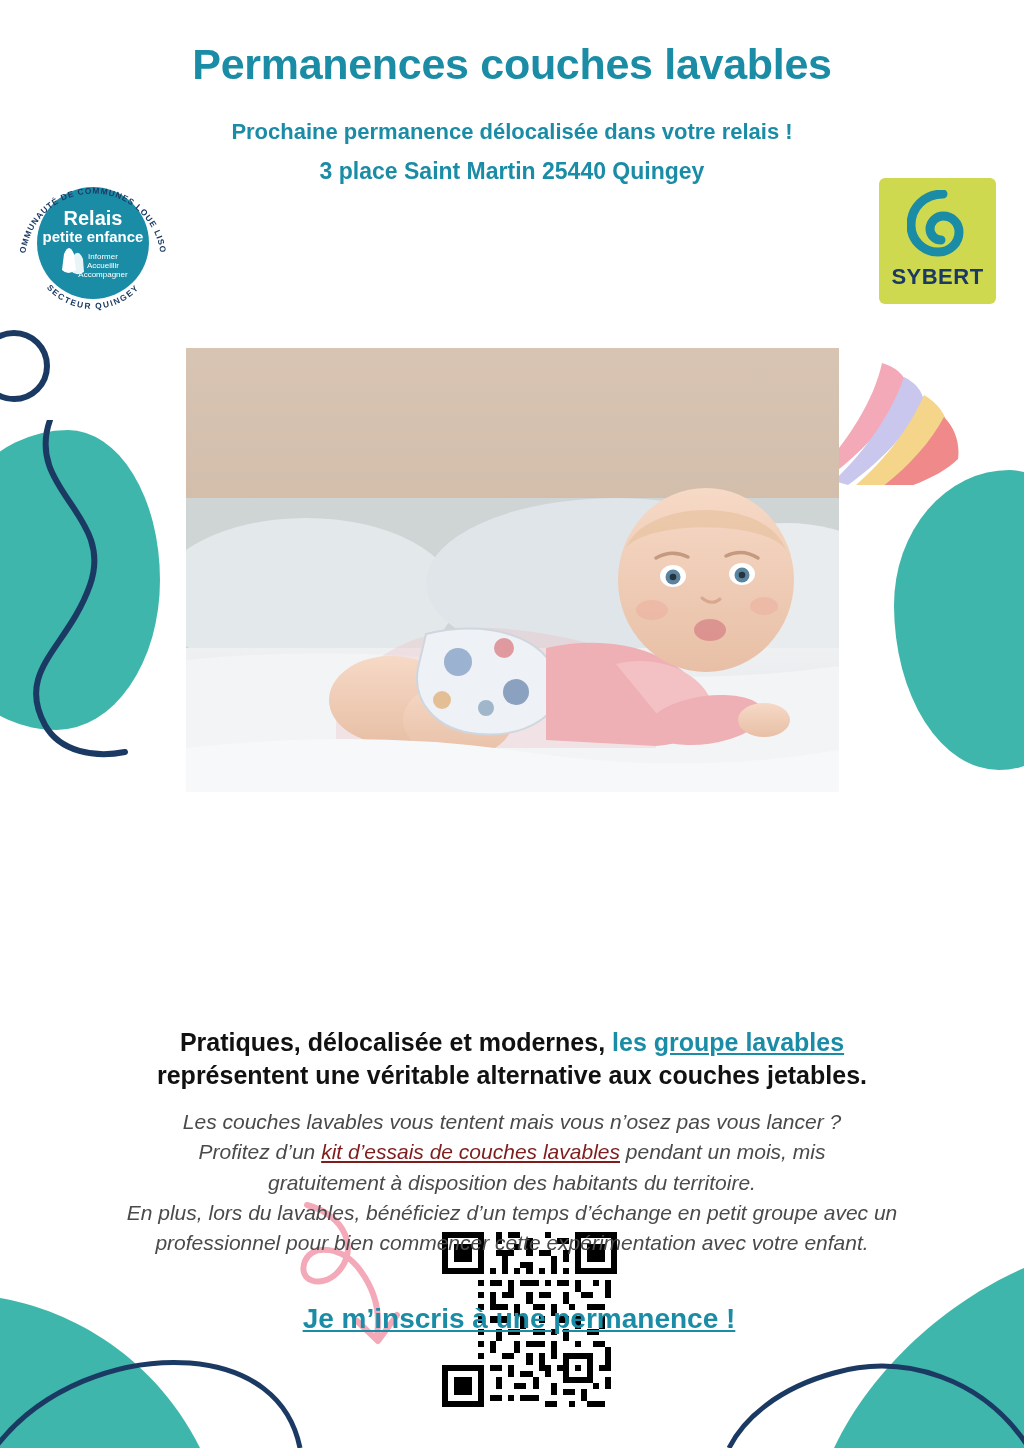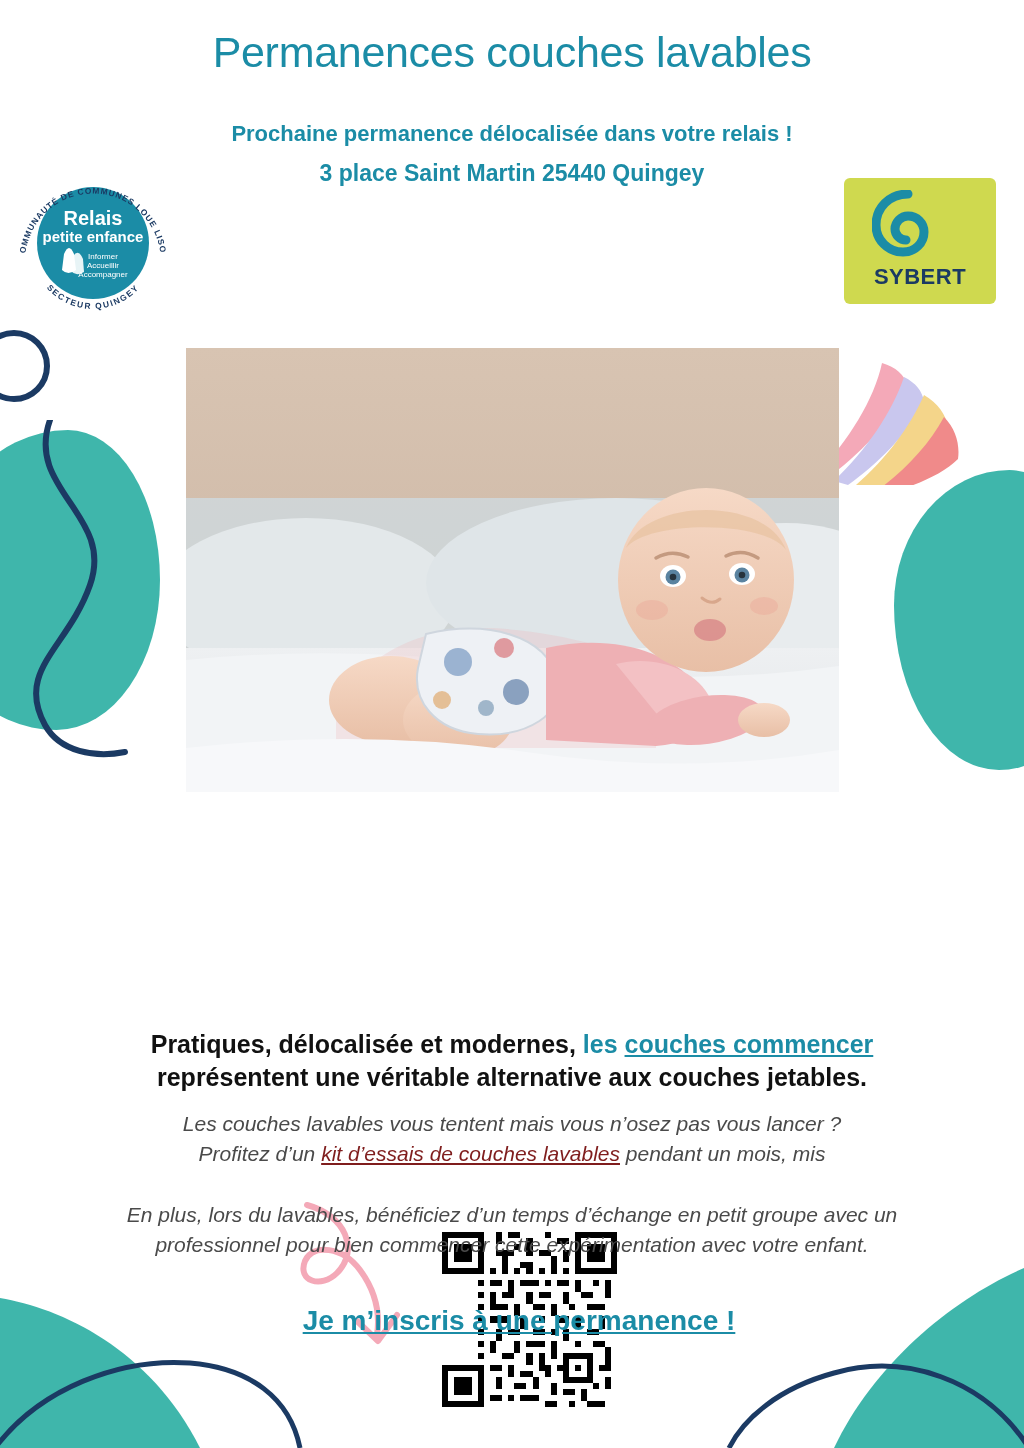--- a/index.html
+++ b/index.html
@@ -53,31 +53,31 @@
 
   .pink-arrow { position: absolute; left: 285px; top: 1195px; width: 125px; height: 160px; }
 
   
   .content { position: relative; z-index: 5; }
 
   .title {
     text-align: center;
     color: #1b8ca6;
     font-size: 43px;
-    font-weight: normal;
+    font-weight: bold;
     letter-spacing: -0.3px;
-    margin: 28px 0 0 0;
+    margin: 40px 0 0 0;
   }
 
   .subtitle {
     text-align: center;
     color: #1b8ca6;
     font-size: 22px;
     font-weight: bold;
-    margin-top: 44px;
+    margin-top: 30px;
   }
 
   .event-lines {
     text-align: center;
     margin-top: 10px;
     line-height: 1.42;
   }
   .event-line-1, .event-line-2 {
     color: #1c1c1c;
     font-size: 23px;
@@ -91,21 +91,21 @@
 
   
   .logo-relais {
     position: absolute;
     left: 8px; top: 158px;
     width: 170px; height: 170px;
   }
   .logo-sybert {
     position: absolute;
     right: 28px; top: 178px;
-    width: 152px; height: 126px;
+    width: 117px; height: 126px;
     background: #cfd94f;
     border-radius: 6px;
   }
   .logo-sybert .swirl { position: absolute; left: 28px; top: 12px; }
   .logo-sybert .sybert-text {
     position: absolute;
     bottom: 14px; left: 0; right: 0;
     text-align: center;
     color: #1b3a63;
     font-size: 22px;
@@ -300,28 +300,28 @@
 
   <h1 class="title">Permanences couches lavables</h1>
 
   <div class="subtitle">Prochaine permanence délocalisée dans votre relais !</div>
 
   <div class="event-lines">
     <div class="event-line-3">3 place Saint Martin 25440 Quingey</div>
   </div>
 
   <div class="lead">
-    <span>Pratiques, délocalisée et modernes, </span><span class="hl">les </span><span class="hl-u">couches commencer</span><br>
+    <span>Pratiques, délocalisée et modernes, </span><span class="hl">les </span><span class="hl-u">groupe lavables</span><br>
     <span>représentent une véritable alternative aux couches jetables.</span>
   </div>
 
   <div class="para">
     <span>Les couches lavables vous tentent mais vous n’osez pas vous lancer ?</span><br>
     <span>Profitez d’un </span><span class="link">kit d’essais de couches lavables</span><span> pendant un mois, mis</span><br>
-    <br>
+    <span>gratuitement à disposition des habitants du territoire.</span><br>
     <span>En plus, lors du lavables, bénéficiez d’un temps d’échange en petit groupe avec un</span><br>
     <span>professionnel pour bien commencer cette expérimentation avec votre enfant.</span>
   </div>
 
   <div class="cta">Je m’inscris à une permanence !</div>
 </div>
 
 <div class="qr-wrap">
   <svg width="175" height="175" viewBox="0 0 29 29" shape-rendering="crispEdges">
     <rect width="29" height="29" fill="#ffffff"></rect>

